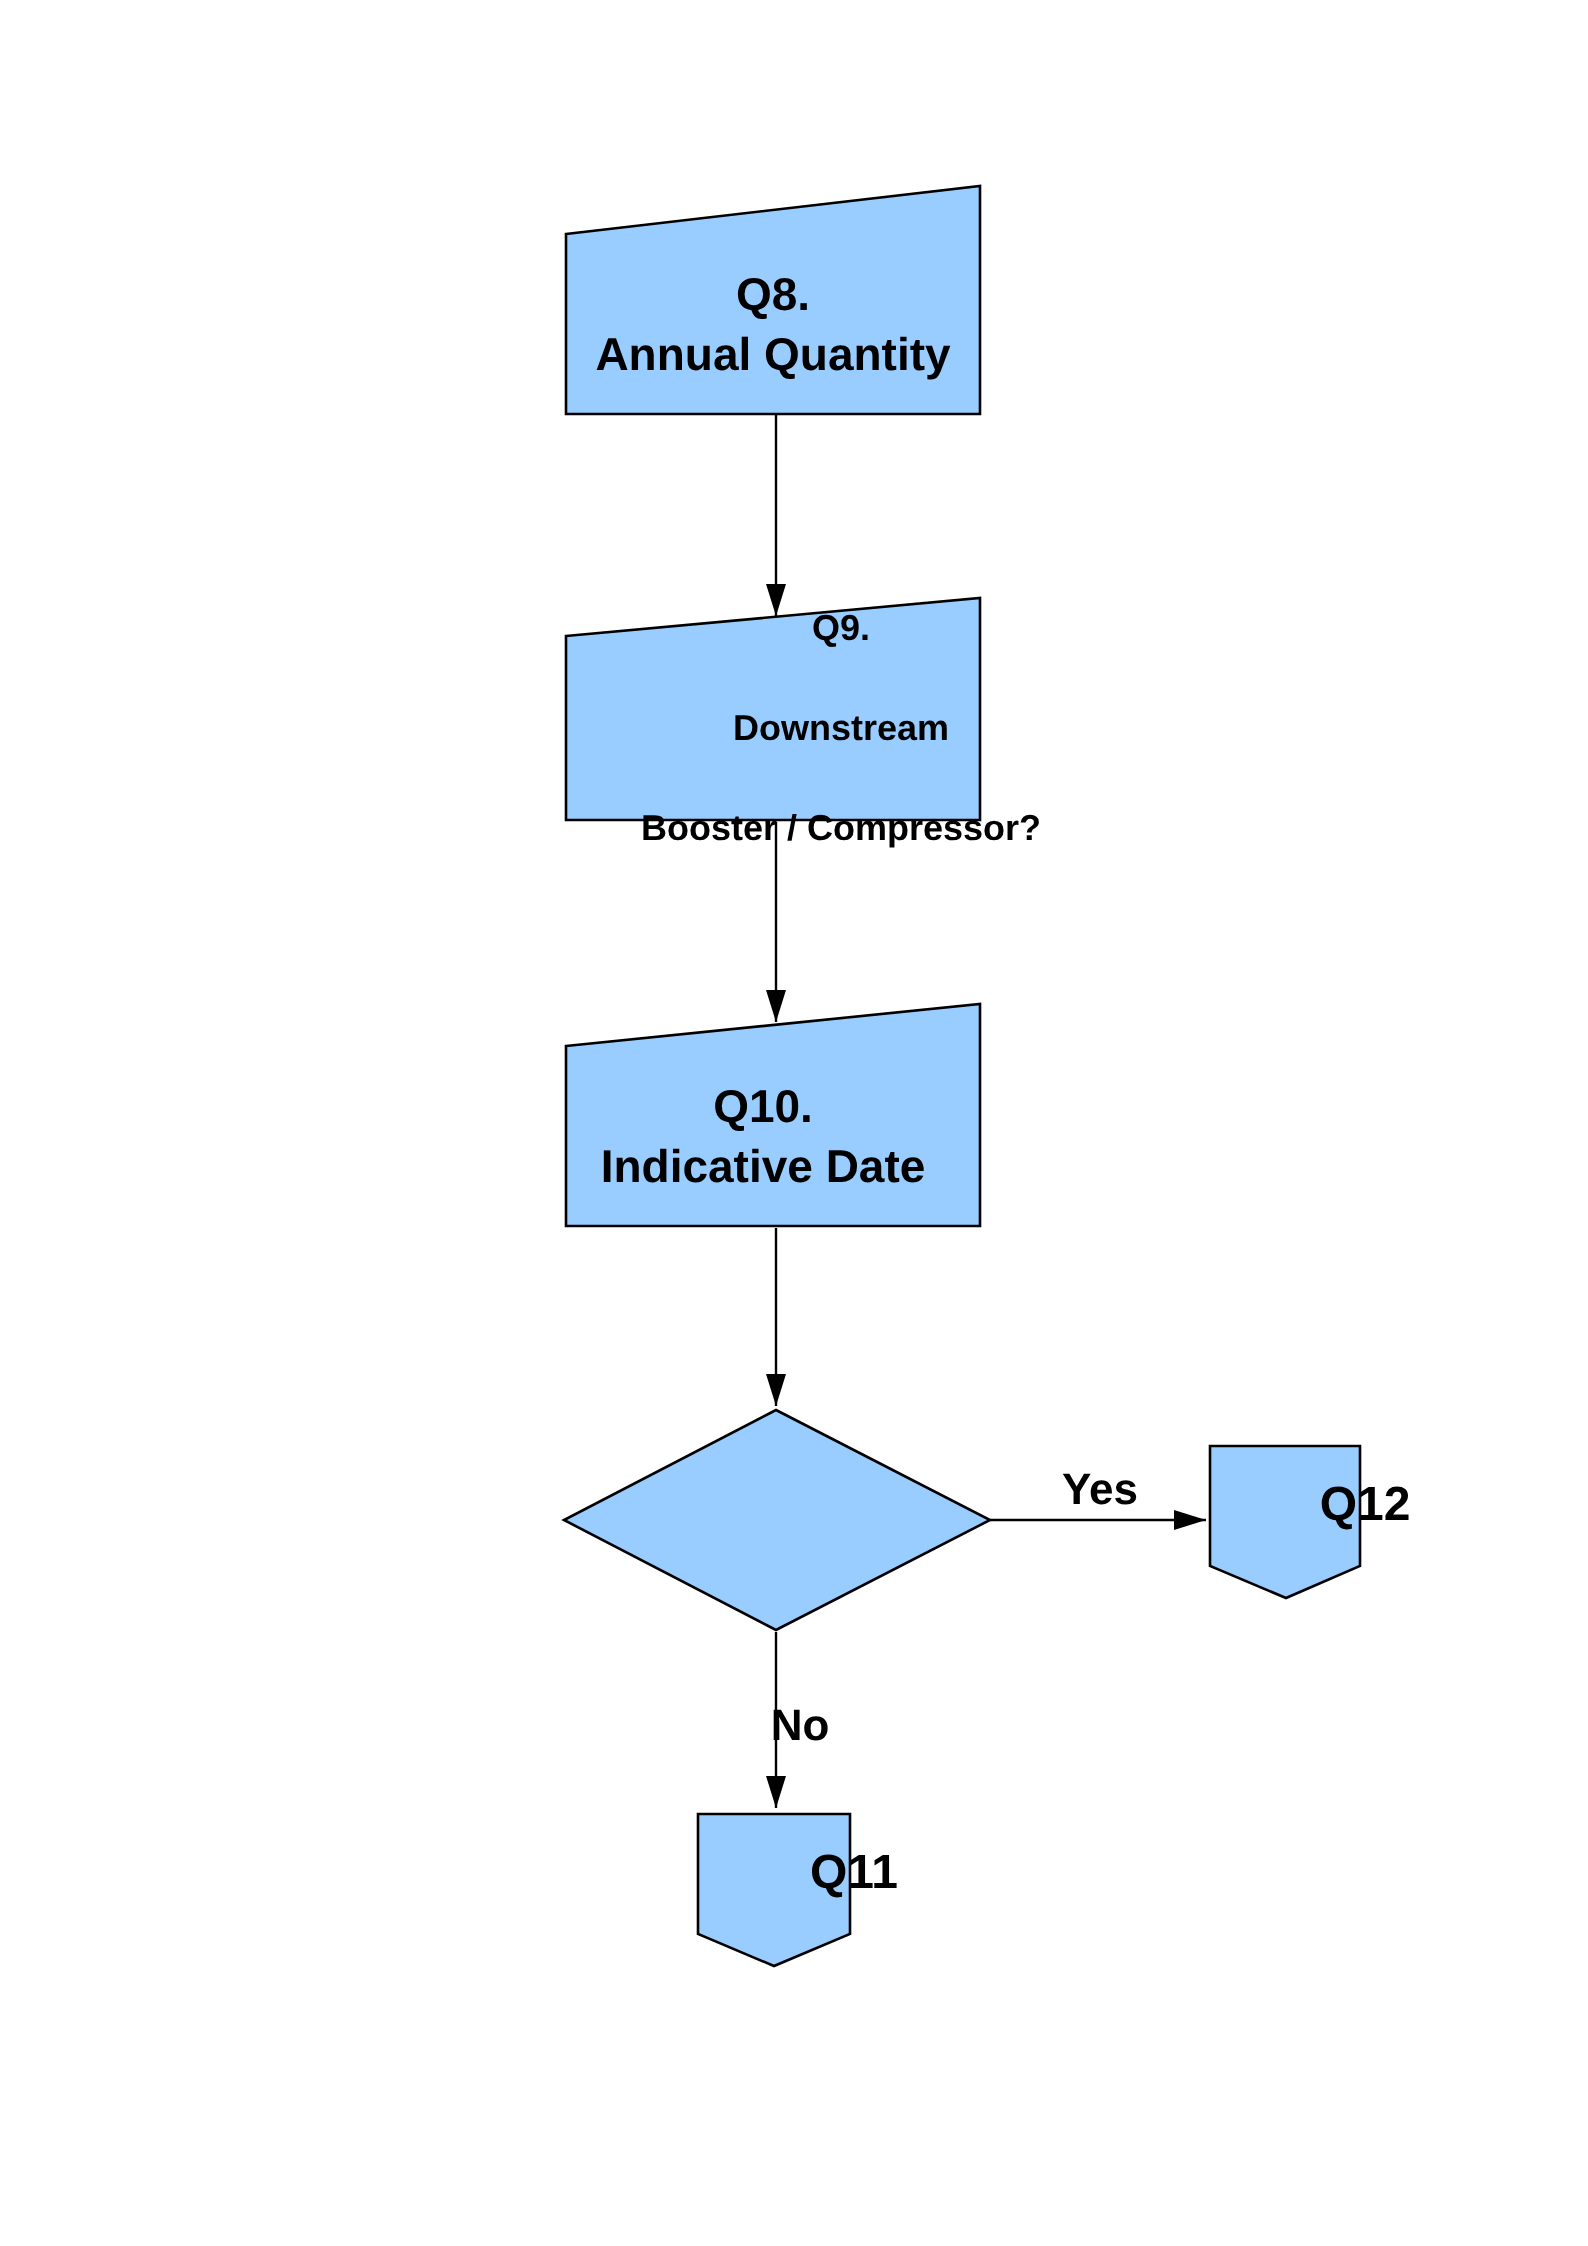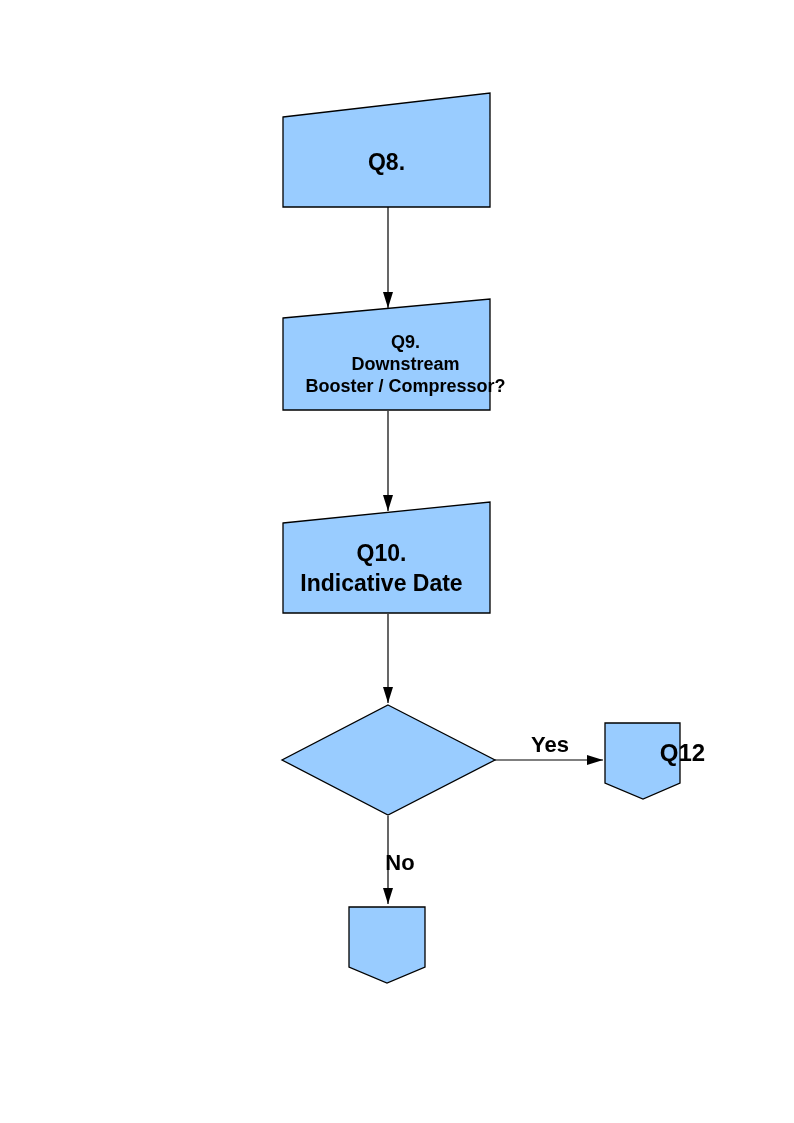--- a/index.html
+++ b/index.html
@@ -79,35 +79,39 @@
     <polygon class="node" points="283,523 490,502 490,613 283,613"></polygon>
 
     <polygon class="node" points="388,705 495,760 388,815 282,760"></polygon>
 
     <polygon class="node" points="605,723 680,723 680,783 643,799 605,783"></polygon>
     <polygon class="node" points="349,907 425,907 425,967 387,983 349,967"></polygon>
   </svg>
 
   <div class="label lbl-lg" style="left:283px;top:117px;width:207px;height:90px;">
     <div>Q8.</div>
+    <div>Annual Quantity</div>
   </div>
 
-  <div class="label lbl-sm" style="left:283px;top:318px;width:245px;height:92px;">
+  <div class="label lbl-sm" style="left:298px;top:318px;width:245px;height:92px;gap:28px;">
     <div>Q9.</div>
     <div>Downstream</div>
     <div>Booster / Compressor?</div>
   </div>
 
   <div class="label lbl-lg" style="left:283px;top:523px;width:197px;height:90px;">
     <div>Q10.</div>
     <div>Indicative Date</div>
   </div>
 
 
   <div class="label lbl-conn" style="left:605px;top:723px;width:75px;height:60px;">
     <div>Q12</div>
   </div>
 
+  <div class="label lbl-conn" style="left:349px;top:907px;width:76px;height:60px;">
+    <div>Q11</div>
+  </div>
 
   <div class="edge-label" style="left:505px;top:733px;width:90px;">Yes</div>
   <div class="edge-label" style="left:375px;top:851px;width:50px;">No</div>
 
 </div>
 
 </body></html>

